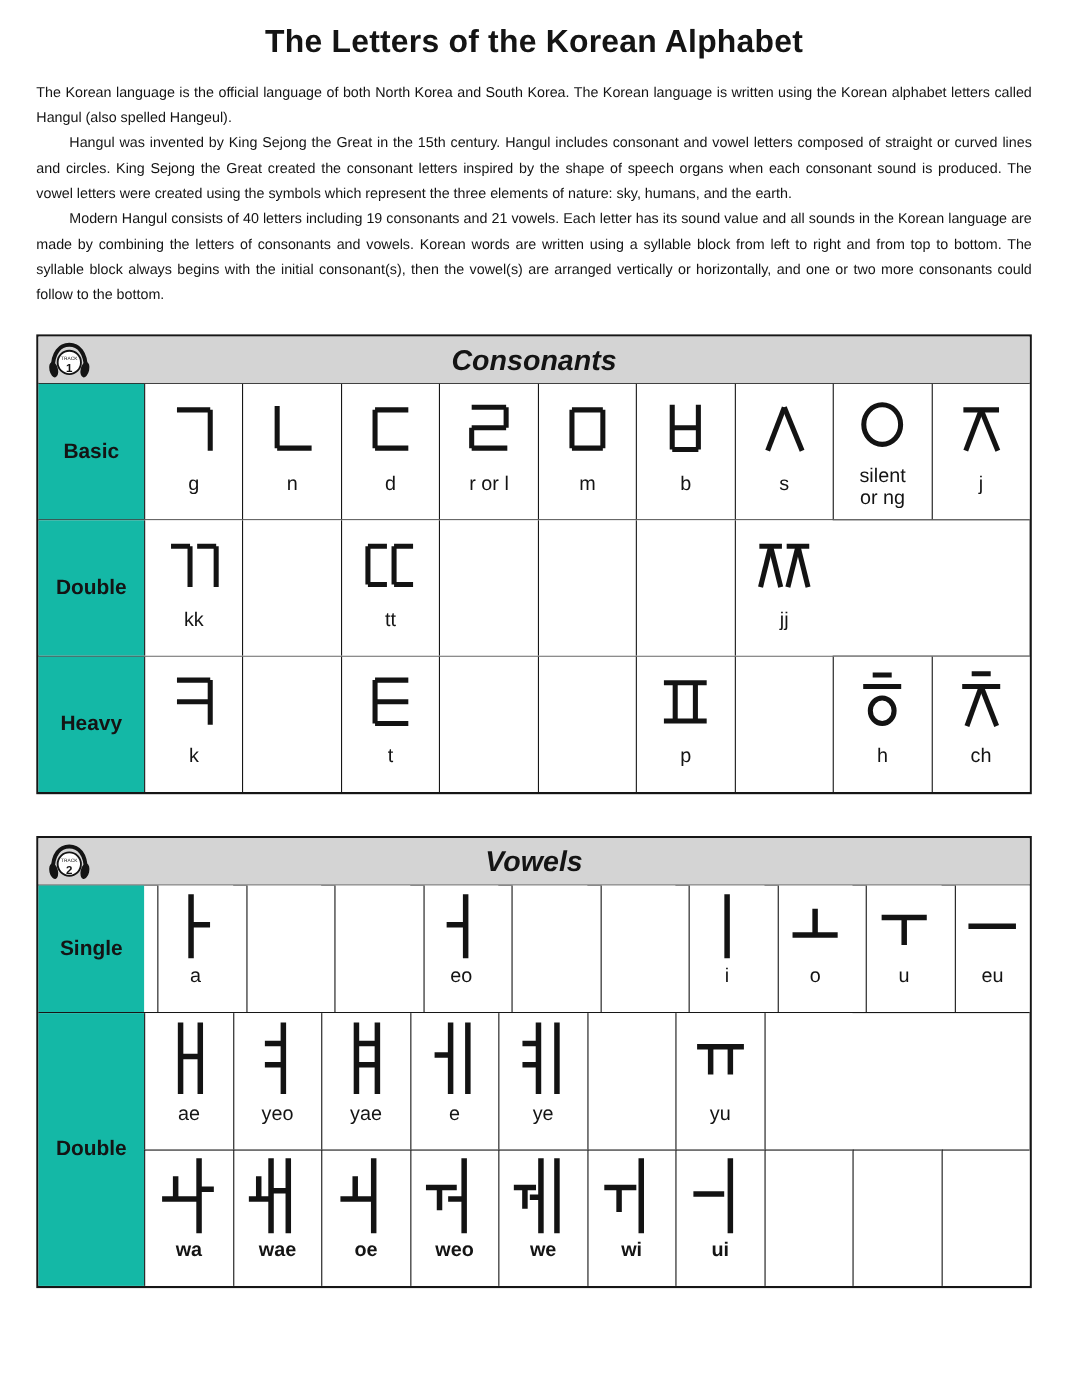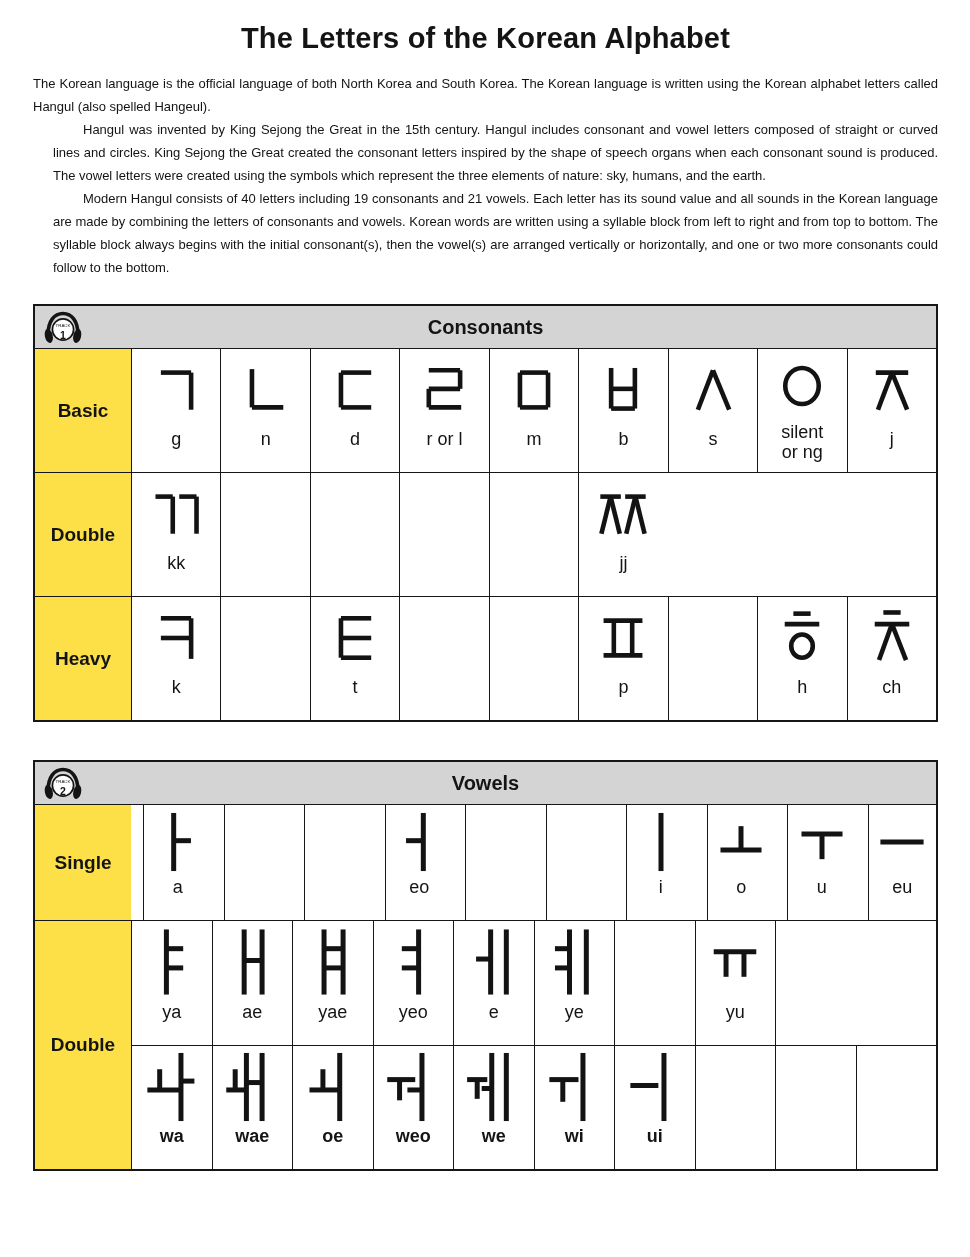--- a/index.html
+++ b/index.html
@@ -16,38 +16,38 @@
     text-align:center;
     margin:6px 0 17px 0;
     letter-spacing:.2px;
   }
   .intro p{
     font-size:13px;
     line-height:23px;
     text-align:justify;
     margin:0;
   }
-  .intro p.indent{text-indent:30px;margin-left:20px;}
+  .intro p.indent{text-indent:30px;}
 
   
   .ktable{
     border:2.5px solid #161616;
     margin-top:25px;
     background:#fff;
   }
   .ktable.vowels{margin-top:38px;}
   .ktable-header{
     height:42px;
     background:#d4d4d4;
     position:relative;
     display:flex;
     align-items:center;
     justify-content:center;
   }
-  .ktable-title{font-size:20px;font-weight:bold;}
+  .ktable-title{font-size:26px;font-weight:bold;font-style:italic;}
   .track-icon{
     position:absolute;
     left:8px;
     top:4px;
     width:40px;height:34px;
     display:block;
   }
   .krow{
     display:grid;
     border-top:1.5px solid #161616;
@@ -56,21 +56,21 @@
   .krow.vsingle{grid-template-columns:96px repeat(10,1fr);min-height:115px;gap:12px;}
   .vdouble{
     display:grid;
     grid-template-columns:96px 1fr;
     border-top:1.5px solid #161616;
   }
   .vsubwrap{display:grid;grid-template-rows:1fr 1fr;}
   .vsub{display:grid;grid-template-columns:repeat(10,1fr);min-height:124px;}
   .vsub.second .kcell{border-top:1.2px solid #161616;font-weight:bold;}
   .klabel{
-    background:#fde047;
+    background:#14b8a6;
     display:flex;
     align-items:center;
     justify-content:center;
     font-weight:bold;
     font-size:19px;
   }
   .kcell{
     border-left:1.2px solid #161616;
     display:flex;
     flex-direction:column;
@@ -223,20 +223,33 @@
               <svg class="jamo" viewBox="0 0 100 100" preserveAspectRatio="none" width="54" height="58">
                 <line x1="12" y1="20" x2="44" y2="20" stroke-width="4.6" vector-effect="non-scaling-stroke"></line>
                 <line x1="44" y1="20" x2="44" y2="84" stroke-width="4.6" vector-effect="non-scaling-stroke"></line>
                 <line x1="56" y1="20" x2="88" y2="20" stroke-width="4.6" vector-effect="non-scaling-stroke"></line>
                 <line x1="88" y1="20" x2="88" y2="84" stroke-width="4.6" vector-effect="non-scaling-stroke"></line>
               </svg>
             </div>
             <div class="roman">kk</div>
           </div>
           <div class="kcell"></div>
+          <div class="kcell">
+            <div class="glyph-wrap">
+              <svg class="jamo" viewBox="0 0 100 100" preserveAspectRatio="none" width="54" height="58">
+                <line x1="12" y1="20" x2="44" y2="20" stroke-width="4.6" vector-effect="non-scaling-stroke"></line>
+                <line x1="12" y1="20" x2="12" y2="80" stroke-width="4.6" vector-effect="non-scaling-stroke"></line>
+                <line x1="12" y1="80" x2="44" y2="80" stroke-width="4.6" vector-effect="non-scaling-stroke"></line>
+                <line x1="56" y1="20" x2="88" y2="20" stroke-width="4.6" vector-effect="non-scaling-stroke"></line>
+                <line x1="56" y1="20" x2="56" y2="80" stroke-width="4.6" vector-effect="non-scaling-stroke"></line>
+                <line x1="56" y1="80" x2="88" y2="80" stroke-width="4.6" vector-effect="non-scaling-stroke"></line>
+              </svg>
+            </div>
+            <div class="roman">tt</div>
+          </div>
           <div class="kcell"></div>
           <div class="kcell"></div>
           <div class="kcell"></div>
           <div class="kcell">
             <div class="glyph-wrap">
               <svg class="jamo" viewBox="0 0 100 100" preserveAspectRatio="none" width="54" height="58">
                 <line x1="8" y1="20" x2="46" y2="20" stroke-width="4.6" vector-effect="non-scaling-stroke"></line>
                 <line x1="27" y1="20" x2="10" y2="84" stroke-width="4.6" vector-effect="non-scaling-stroke"></line>
                 <line x1="27" y1="20" x2="44" y2="84" stroke-width="4.6" vector-effect="non-scaling-stroke"></line>
                 <line x1="54" y1="20" x2="92" y2="20" stroke-width="4.6" vector-effect="non-scaling-stroke"></line>
@@ -382,57 +395,47 @@
             <div class="roman">eu</div>
           </div>
         </div>
         <div class="vdouble">
           <div class="klabel">Double</div>
           <div class="vsubwrap">
             <div class="vsub">
               <div class="kcell">
                 <div class="glyph-wrap">
                   <svg class="jamo" viewBox="0 0 100 100" preserveAspectRatio="none" width="56" height="74">
-                    <line x1="40" y1="6" x2="40" y2="94" stroke-width="5" vector-effect="non-scaling-stroke"></line>
-                    <line x1="40" y1="32" x2="70" y2="32" stroke-width="5" vector-effect="non-scaling-stroke"></line>
-                    <line x1="40" y1="58" x2="70" y2="58" stroke-width="5" vector-effect="non-scaling-stroke"></line>
-                  </svg>
-                </div>
-                <div class="roman">ya</div>
-              </div>
-              <div class="kcell">
-                <div class="glyph-wrap">
-                  <svg class="jamo" viewBox="0 0 100 100" preserveAspectRatio="none" width="56" height="74">
                     <line x1="36" y1="6" x2="36" y2="94" stroke-width="5" vector-effect="non-scaling-stroke"></line>
                     <line x1="68" y1="6" x2="68" y2="94" stroke-width="5" vector-effect="non-scaling-stroke"></line>
                     <line x1="36" y1="48" x2="68" y2="48" stroke-width="5" vector-effect="non-scaling-stroke"></line>
                   </svg>
                 </div>
                 <div class="roman">ae</div>
+              </div>
+              <div class="kcell">
+                <div class="glyph-wrap">
+                  <svg class="jamo" viewBox="0 0 100 100" preserveAspectRatio="none" width="56" height="74">
+                    <line x1="60" y1="6" x2="60" y2="94" stroke-width="5" vector-effect="non-scaling-stroke"></line>
+                    <line x1="30" y1="32" x2="60" y2="32" stroke-width="5" vector-effect="non-scaling-stroke"></line>
+                    <line x1="30" y1="58" x2="60" y2="58" stroke-width="5" vector-effect="non-scaling-stroke"></line>
+                  </svg>
+                </div>
+                <div class="roman">yeo</div>
               </div>
               <div class="kcell">
                 <div class="glyph-wrap">
                   <svg class="jamo" viewBox="0 0 100 100" preserveAspectRatio="none" width="56" height="74">
                     <line x1="34" y1="6" x2="34" y2="94" stroke-width="5" vector-effect="non-scaling-stroke"></line>
                     <line x1="68" y1="6" x2="68" y2="94" stroke-width="5" vector-effect="non-scaling-stroke"></line>
                     <line x1="34" y1="32" x2="68" y2="32" stroke-width="5" vector-effect="non-scaling-stroke"></line>
                     <line x1="34" y1="58" x2="68" y2="58" stroke-width="5" vector-effect="non-scaling-stroke"></line>
                   </svg>
                 </div>
                 <div class="roman">yae</div>
-              </div>
-              <div class="kcell">
-                <div class="glyph-wrap">
-                  <svg class="jamo" viewBox="0 0 100 100" preserveAspectRatio="none" width="56" height="74">
-                    <line x1="60" y1="6" x2="60" y2="94" stroke-width="5" vector-effect="non-scaling-stroke"></line>
-                    <line x1="30" y1="32" x2="60" y2="32" stroke-width="5" vector-effect="non-scaling-stroke"></line>
-                    <line x1="30" y1="58" x2="60" y2="58" stroke-width="5" vector-effect="non-scaling-stroke"></line>
-                  </svg>
-                </div>
-                <div class="roman">yeo</div>
               </div>
               <div class="kcell">
                 <div class="glyph-wrap">
                   <svg class="jamo" viewBox="0 0 100 100" preserveAspectRatio="none" width="56" height="74">
                     <line x1="18" y1="46" x2="44" y2="46" stroke-width="5" vector-effect="non-scaling-stroke"></line>
                     <line x1="44" y1="6" x2="44" y2="94" stroke-width="5" vector-effect="non-scaling-stroke"></line>
                     <line x1="72" y1="6" x2="72" y2="94" stroke-width="5" vector-effect="non-scaling-stroke"></line>
                   </svg>
                 </div>
                 <div class="roman">e</div>

